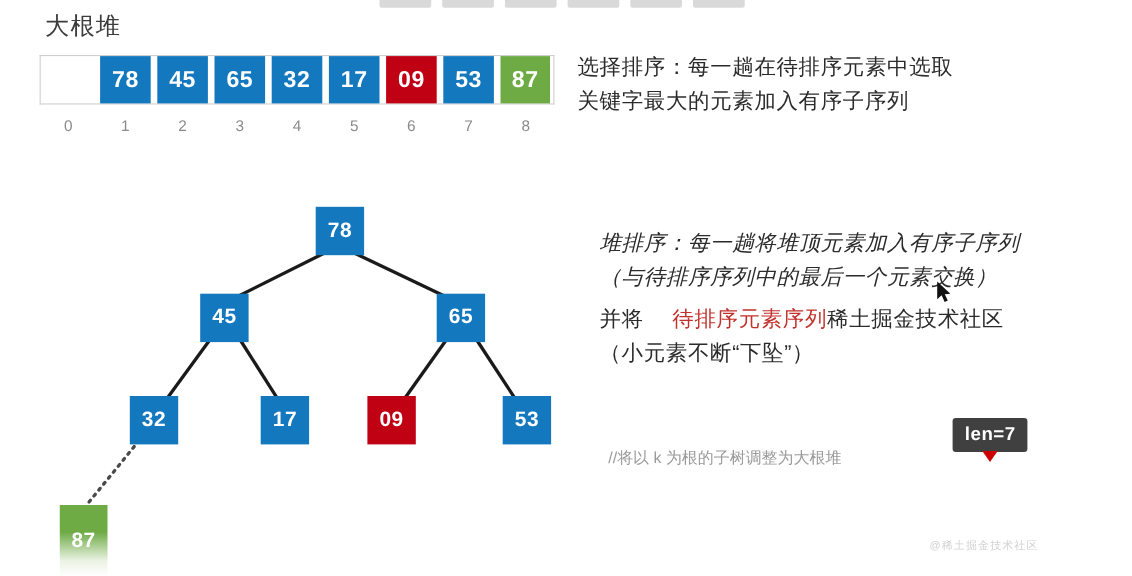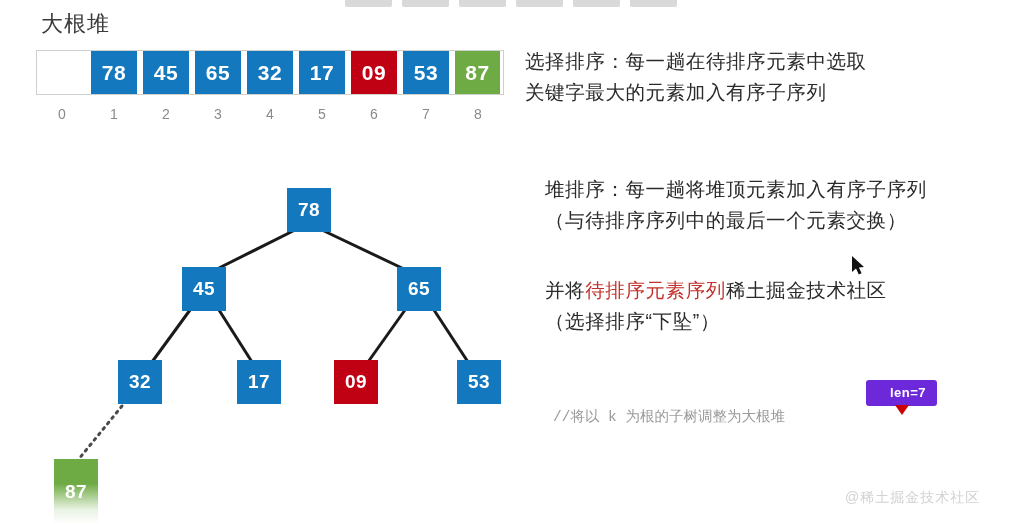--- a/index.html
+++ b/index.html
@@ -53,48 +53,48 @@
     background:#6fab45;
     -webkit-mask-image:linear-gradient(to bottom,#000 0%,#000 38%,rgba(0,0,0,0.15) 78%,rgba(0,0,0,0) 100%);
     mask-image:linear-gradient(to bottom,#000 0%,#000 38%,rgba(0,0,0,0.15) 78%,rgba(0,0,0,0) 100%);
   }
 
   
   .rtext{
     position:absolute;color:#2b2b2b;font-size:19.5px;line-height:31px;letter-spacing:0.6px;
     white-space:pre-line;
   }
-  .hi-red{color:#c2312b;}
+  .hi-red{color:#c2312b;margin-left:26px;}
 
   
   .code{
     position:absolute;left:553px;top:405px;
-    font-family:Liberation Mono, monospace;font-size:14.5px;line-height:24px;
+    font-family:Liberation Sans, sans-serif;font-size:14.5px;line-height:24px;
   }
   .code .comment{color:#9a9a9a;}
   .code .kw{color:#2b2bc8;font-weight:bold;}
   .code .fn{color:#222222;}
 
   
   .lenbadge{
-    position:absolute;left:866px;top:380px;background:#6d28d9;color:#ffffff;
-    font-size:13px;font-weight:bold;padding:5px 11px 6px 24px;border-radius:3px;letter-spacing:0.5px;
+    position:absolute;left:866px;top:380px;background:#404040;color:#ffffff;
+    font-size:17px;font-weight:bold;padding:5px 11px 6px 11px;border-radius:3px;letter-spacing:0.5px;
   }
   .lenbadge:after{
     content:"";position:absolute;left:50%;margin-left:-7px;bottom:-9px;
     width:0;height:0;border-left:7px solid transparent;border-right:7px solid transparent;
     border-top:10px solid #cc0000;
   }
 
   
   .cursor{position:absolute;left:851px;top:255px;}
 
   
   .watermark{
-    position:absolute;left:845px;top:489px;color:#d2d2d2;font-size:14px;letter-spacing:1px;
+    position:absolute;left:845px;top:489px;color:#d2d2d2;font-size:10px;letter-spacing:1px;
   }
 </style>
 </head>
 <body>
 
 <div class="stage">
 
   <div class="tabstrip">
     <div class="tabstub"></div>
     <div class="tabstub"></div>
@@ -161,26 +161,26 @@
   <div class="node n-blue" style="left:397px;top:267px;">65</div>
   <div class="node n-blue" style="left:118px;top:360px;">32</div>
   <div class="node n-blue" style="left:237px;top:360px;">17</div>
   <div class="node n-red" style="left:334px;top:360px;">09</div>
   <div class="node n-blue" style="left:457px;top:360px;">53</div>
   <div class="node n-green" style="left:54px;top:459px;height:65px;">87</div>
 
   <div class="rtext" style="left:525px;top:46px;width:470px;">选择排序：每一趟在待排序元素中选取
 关键字最大的元素加入有序子序列</div>
 
-  <div class="rtext" style="left:545px;top:174px;width:470px;">堆排序：每一趟将堆顶元素加入有序子序列
+  <div class="rtext" style="left:545px;top:206px;width:470px;font-style:italic;">堆排序：每一趟将堆顶元素加入有序子序列
 （与待排序序列中的最后一个元素交换）</div>
 
   <div class="rtext" style="left:545px;top:275px;width:470px;white-space:normal;">
     <span>并将</span><span class="hi-red">待排序元素序列</span><span>稀土掘金技术社区</span>
-    <div>（选择排序“下坠”）</div>
+    <div>（小元素不断“下坠”）</div>
   </div>
 
   <div class="code">
     <div class="comment">//将以 k 为根的子树调整为大根堆</div>
   </div>
 
   <div class="lenbadge">len=7</div>
 
   <svg class="cursor" width="16" height="22" viewBox="0 0 16 22">
     <polygon points="1,1 1,17 5,13.5 7.8,19.5 10.6,18.2 7.9,12.4 13,12" fill="#111111"></polygon>

